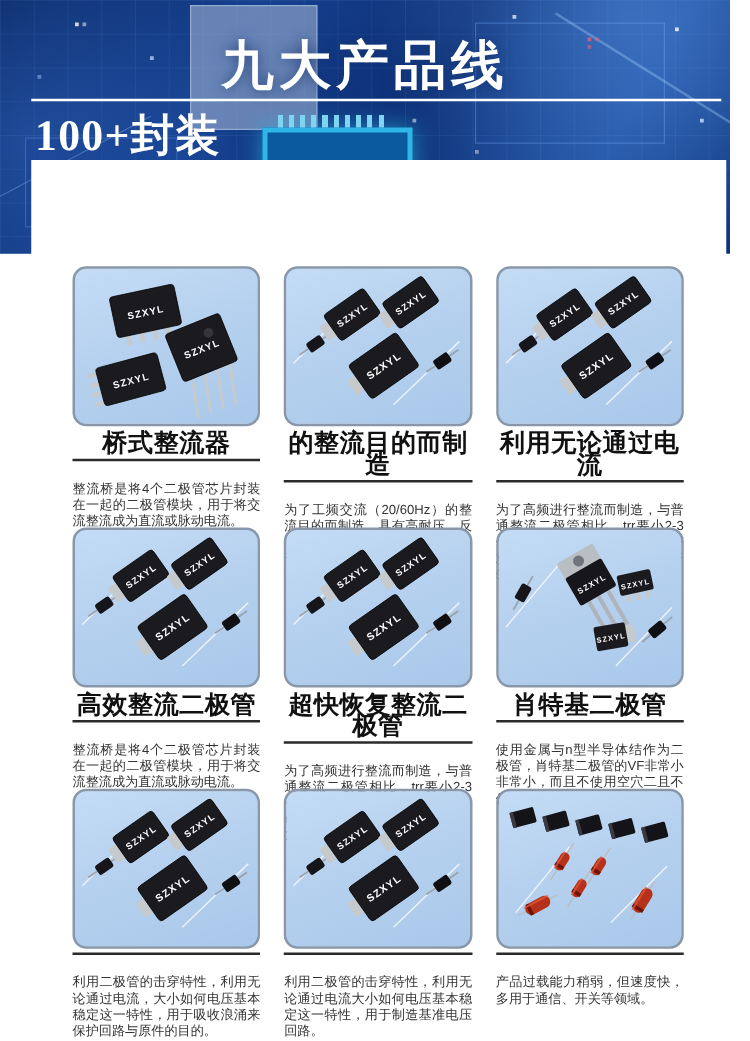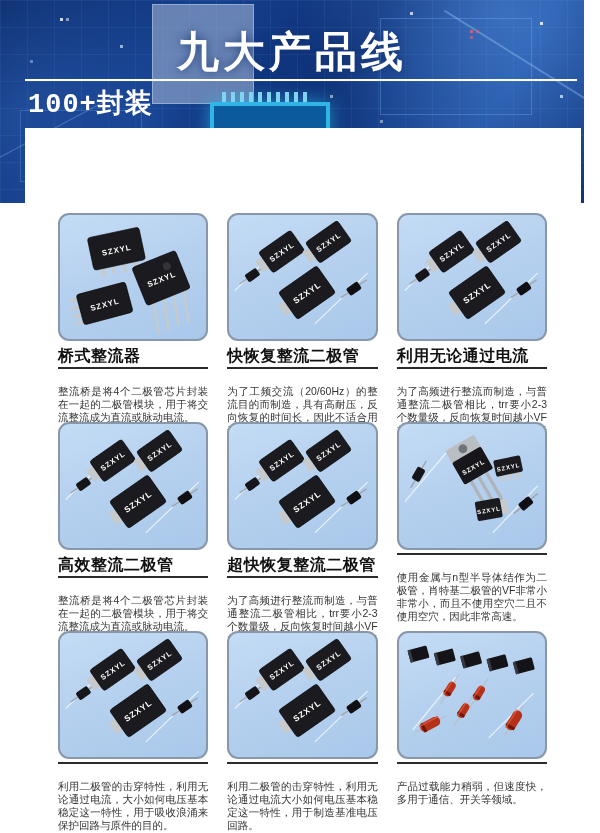--- a/index.html
+++ b/index.html
@@ -49,41 +49,41 @@
       90px 150px 0 rgba(160,200,255,.6), 520px 150px 0 rgba(160,200,255,.5),
       380px 120px 0 rgba(255,255,255,.45), 30px 60px 0 rgba(160,200,255,.5);
   }
   .hdr-title {
     position:absolute; left:0; top:24px; width:100%; text-align:center;
     font-size:42px; font-weight:bold; color:#ffffff; letter-spacing:4px;
     text-shadow:0 0 10px rgba(20,50,110,.8); z-index:3;
   }
   .hdr-line { position:absolute; left:25px; top:79px; width:552px; height:2px; background:#ffffff; z-index:3; }
   .hdr-subtitle {
-    position:absolute; left:28px; top:85px; font-size:27px; font-weight:bold;
+    position:absolute; left:28px; top:85px; font-size:35px; font-weight:bold;
     color:#ffffff; letter-spacing:1px; z-index:3;
-    font-family:Liberation Mono, monospace;
+    font-family:Liberation Serif, serif;
   }
   
   .white-panel { position:absolute; left:25px; top:128px; width:556px; height:90px; background:#ffffff; z-index:4; }
 
   
   .grid {
     position:absolute; left:58px; top:213px; width:489px; z-index:5;
     display:grid; grid-template-columns:repeat(3, 1fr);
     column-gap:19px; grid-auto-rows:209px;
   }
   .card { position:relative; }
   .imgbox {
     height:124px; border:2px solid #8897a9; border-radius:11px; overflow:hidden;
     background:linear-gradient(160deg,#c4dcf5 0%,#b6d1ef 45%,#a9c8ea 100%);
   }
   .imgbox svg { display:block; width:100%; height:100%; }
-  .card-title { margin:6px 0 0; font-size:16px; line-height:17px; font-weight:bold;
-    text-align:left; color:#111111; letter-spacing:0.5px; }
+  .card-title { margin:6px 0 0; font-size:20px; line-height:17px; font-weight:bold;
+    text-align:center; color:#111111; letter-spacing:0.5px; }
   .card-rule { height:2px; background:#2b2b2b; margin-top:3px; }
   .card-desc { margin-top:16px; font-size:10.5px; line-height:13px; color:#333333; text-align:justify; }
 </style>
 </head>
 <body>
 
 <div class="hdr">
   <div class="hdr-grid"></div>
   <div class="hdr-glowtr"></div>
   <div class="hdr-sq-light"></div>
@@ -163,21 +163,21 @@
             <rect x="-32" y="-7" width="12" height="14" rx="1.5" fill="#c6cacd"></rect>
             <rect x="-24" y="-17" width="48" height="34" rx="3" fill="#1b1b1f" stroke="#000" stroke-width="0.6"></rect>
             <text x="0" y="3" text-anchor="middle" font-size="8.5" font-weight="bold" fill="#ffffff" letter-spacing="1" font-family="Liberation Sans, sans-serif">SZXYL</text>
           </g>
           <g transform="translate(128,76) rotate(-35)">
             <line x1="-16" y1="0" x2="16" y2="0" stroke="#9aa3ab" stroke-width="1.4"></line>
             <rect x="-7" y="-4.5" width="14" height="9" rx="2" fill="#101014"></rect>
           </g>
         </svg>
       </div>
-    <h3 class="card-title">快恢复整流二极管</h3>
+    <h3 class="card-title">的整流目的而制造</h3>
     <div class="card-rule"></div>
     <p class="card-desc">为了工频交流（20/60Hz）的整流目的而制造，具有高耐压，反向恢复的时间长，因此不适合用于高频整流。</p>
   </div>
 
   <div class="card">
     <div class="imgbox">
         <svg viewBox="0 0 150 128" preserveAspectRatio="xMidYMid slice">
           <line x1="6" y1="78" x2="62" y2="22" stroke="#ffffff" stroke-width="1.2" opacity="0.75"></line>
           <line x1="88" y1="112" x2="142" y2="60" stroke="#ffffff" stroke-width="1.2" opacity="0.75"></line>
           <g transform="translate(24,62) rotate(-35)">
@@ -309,20 +309,21 @@
             <rect x="10" y="-7" width="10" height="14" fill="#c6cacd"></rect>
             <rect x="-13" y="-10" width="26" height="20" rx="2" fill="#1b1b1f"></rect>
             <text x="0" y="3" text-anchor="middle" font-size="6" font-weight="bold" fill="#ffffff" letter-spacing="1" font-family="Liberation Sans, sans-serif">SZXYL</text>
           </g>
           <g transform="translate(130,82) rotate(-40)">
             <line x1="-16" y1="0" x2="16" y2="0" stroke="#9aa3ab" stroke-width="1.4"></line>
             <rect x="-7" y="-4.5" width="14" height="9" rx="2" fill="#101014"></rect>
           </g>
         </svg>
       </div>
+    <h3 class="card-title">肖特基二极管</h3>
     <div class="card-rule"></div>
     <p class="card-desc">使用金属与n型半导体结作为二极管，肖特基二极管的VF非常小非常小，而且不使用空穴二且不使用空穴，因此非常高速。</p>
   </div>
 
   <div class="card">
     <div class="imgbox">
         <svg viewBox="0 0 150 128" preserveAspectRatio="xMidYMid slice">
           <line x1="6" y1="78" x2="62" y2="22" stroke="#ffffff" stroke-width="1.2" opacity="0.75"></line>
           <line x1="88" y1="112" x2="142" y2="60" stroke="#ffffff" stroke-width="1.2" opacity="0.75"></line>
           <g transform="translate(24,62) rotate(-35)">

